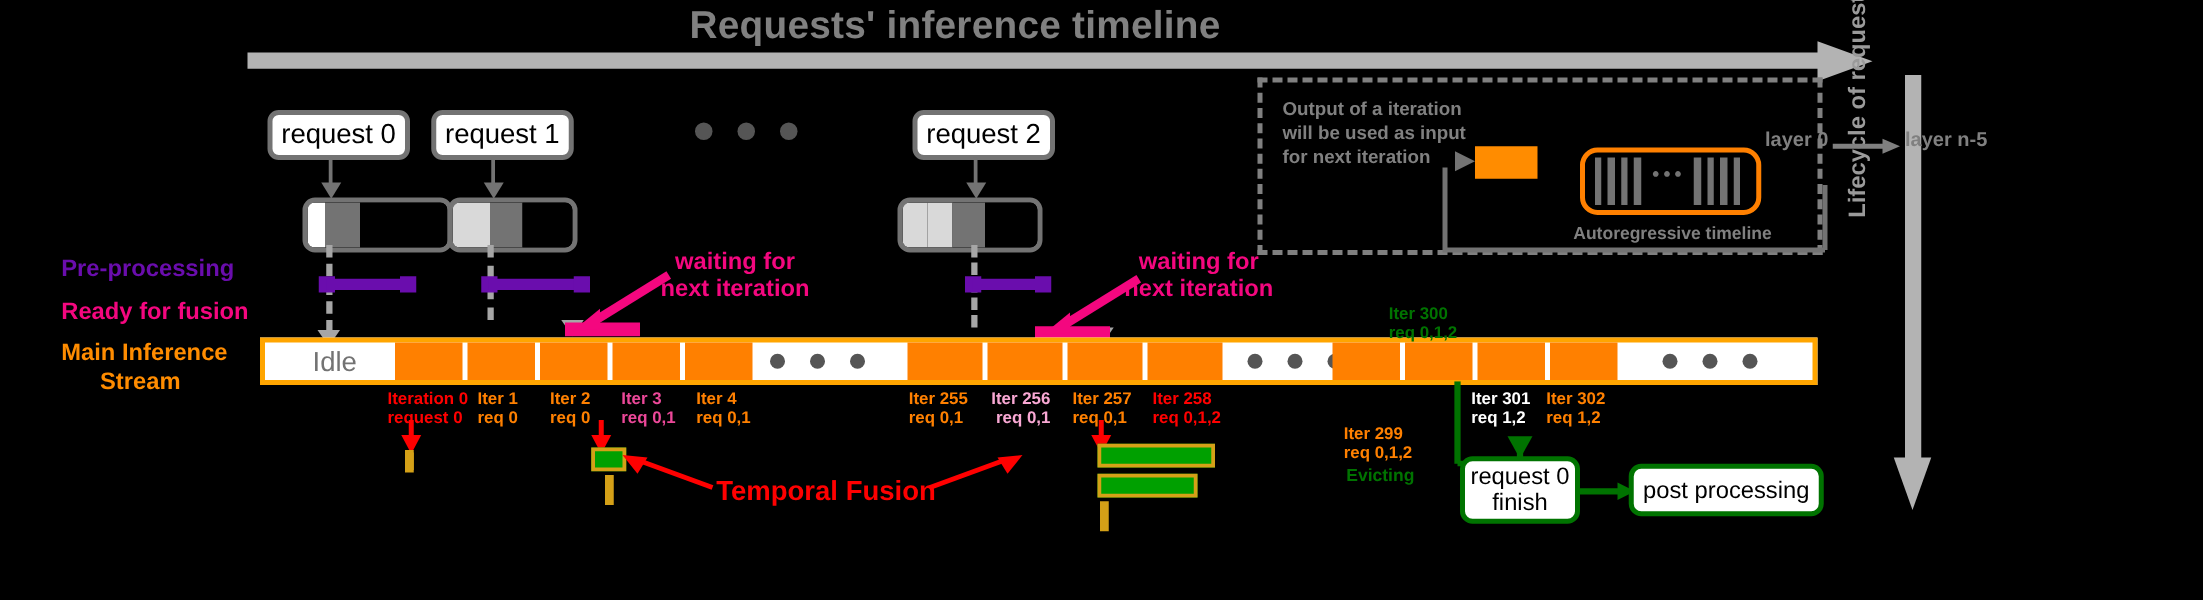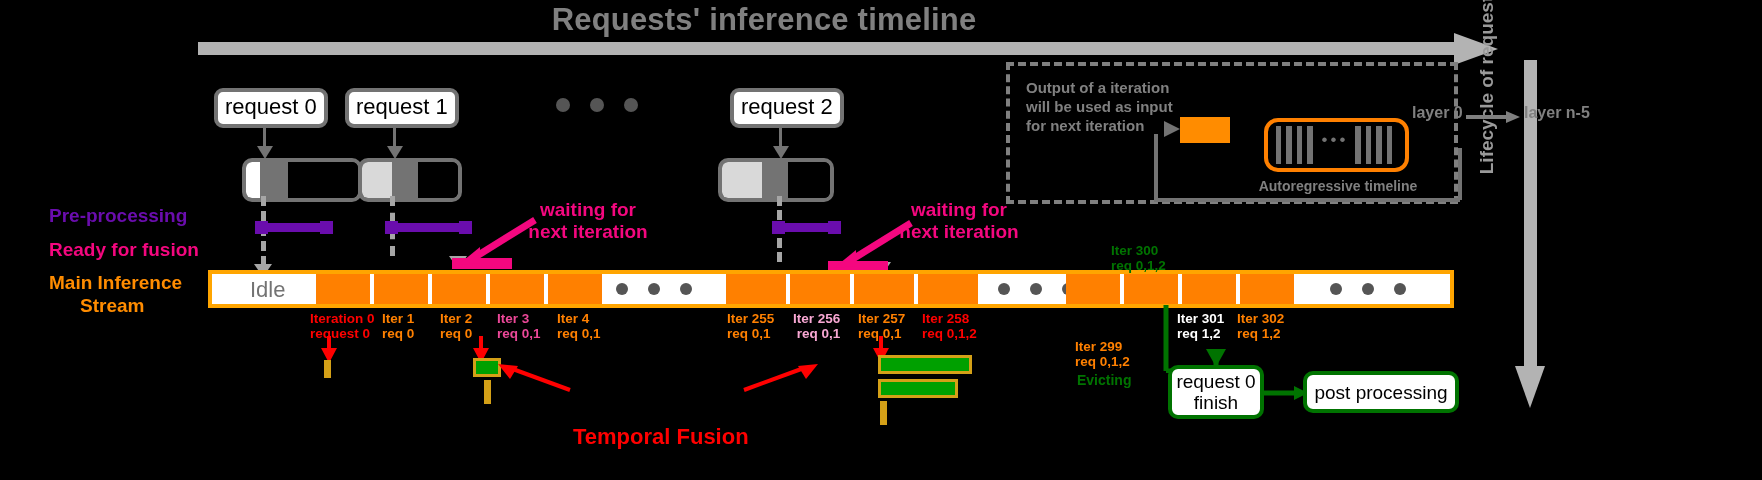--- a/index.html
+++ b/index.html
@@ -57,21 +57,21 @@
   .c-or{color:#ff8000;}
   .c-rd{color:#ff0000;}
   .c-gr{color:#007300;}
   
   .gbox{position:absolute;background:#00a000;border:3px solid #d4a017;box-sizing:border-box;}
   .gstem{position:absolute;background:#d4a017;}
   
   .pink-txt{color:#f4077f;font-size:19px;font-weight:bold;line-height:22px;}
   .grey-txt{color:#808080;font-size:15px;font-weight:bold;line-height:19px;}
   .grey-txt2{color:#808080;font-size:16px;font-weight:bold;}
-  .red-txt{color:#ff0000;font-size:22px;font-weight:bold;margin-top:44px;}
+  .red-txt{color:#ff0000;font-size:22px;font-weight:bold;}
   .green-txt{color:#007300;font-size:14px;font-weight:bold;}
   .gbtn{position:absolute;border:4px solid #007300;border-radius:10px;background:#fff;
         color:#000;font-size:19px;display:flex;align-items:center;justify-content:center;
         text-align:center;line-height:21px;box-sizing:border-box;}
   
   .leg{position:absolute;font-size:19px;font-weight:bold;line-height:22px;margin-left:35px;}
   
   #panel{left:1006px;top:62px;width:452px;height:142px;
          border:4px dashed #808080;box-sizing:border-box;}
   .bars{position:absolute;border:4px solid #ff8000;border-radius:14px;

